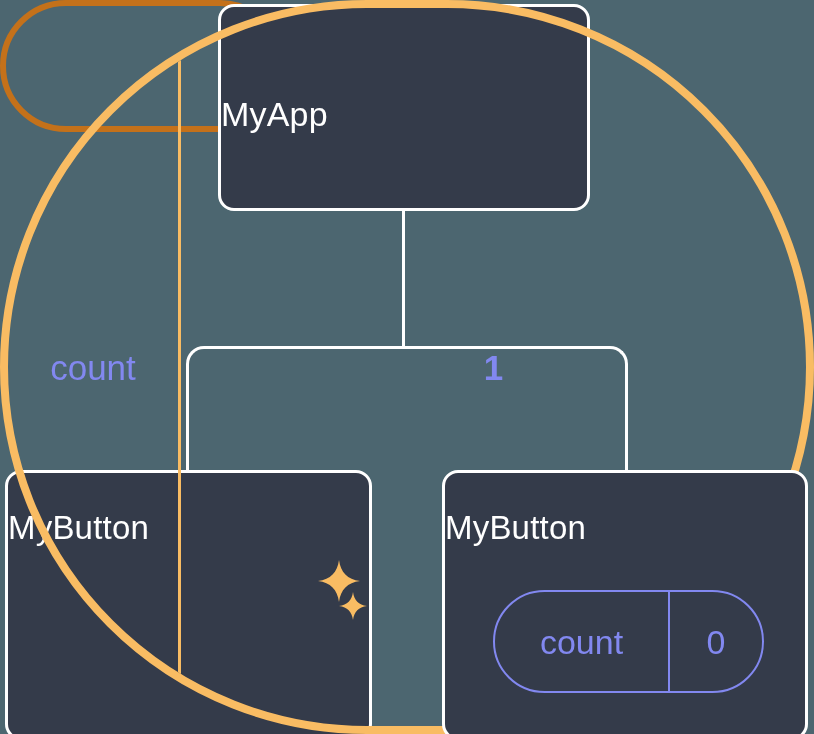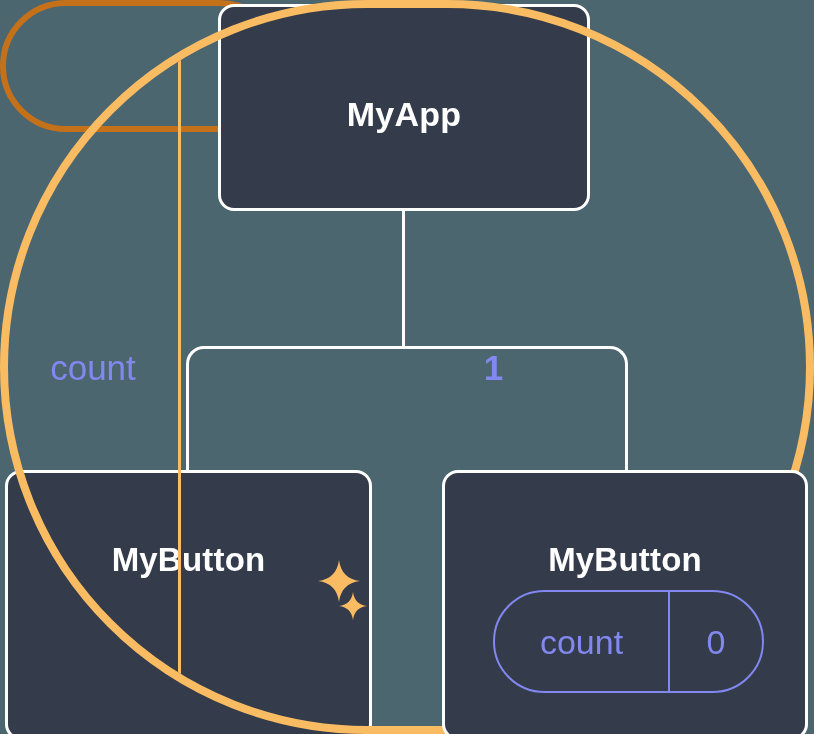--- a/index.html
+++ b/index.html
@@ -25,25 +25,24 @@
     position: absolute;
     box-sizing: border-box;
     background: #343b4a;
     border: 3px solid #ffffff;
     border-radius: 16px;
   }
   .node-title {
     position: absolute;
     left: 0;
     right: 0;
-    text-align: center;
+    text-align: left;
     color: #ffffff;
     white-space: nowrap;
     letter-spacing: 0.2px;
-    font-weight: bold;
   }
 
   
   #node-root {
     left: 218px;
     top: 4px;
     width: 372px;
     height: 207px;
   }
   #node-root .node-title {
@@ -58,21 +57,21 @@
     width: 367px;
     height: 270px;
   }
   #node-child-right {
     left: 442px;
     top: 470px;
     width: 366px;
     height: 270px;
   }
   .child .node-title {
-    top: 68px;
+    top: 36px;
     font-size: 33px;
   }
 
   
   .conn {
     position: absolute;
     background: #ffffff;
   }
   #conn-root-stem {
     left: 402px;

